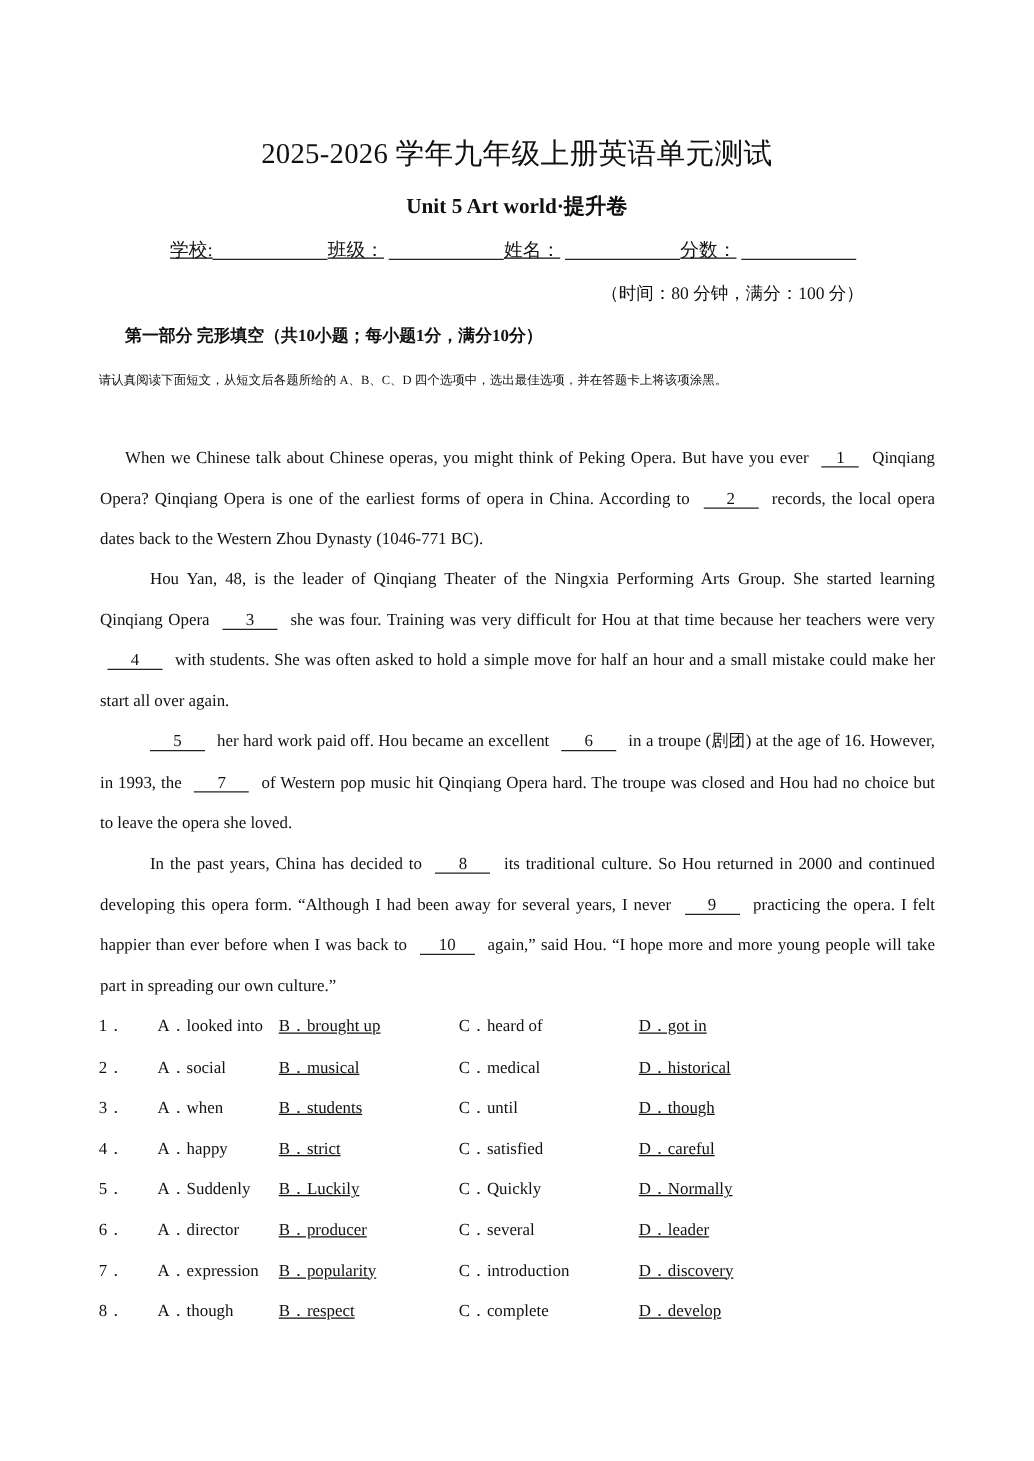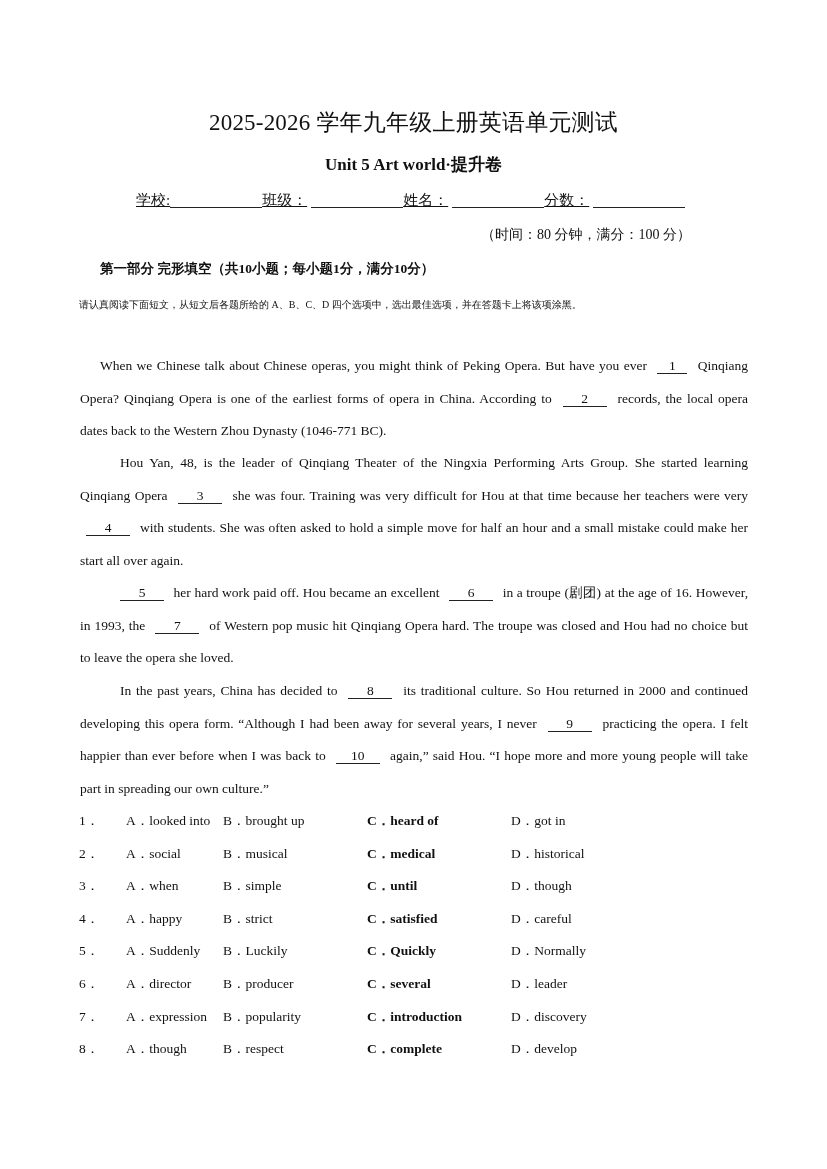--- a/index.html
+++ b/index.html
@@ -13,23 +13,23 @@
     .instruction { position: absolute; top: 289px; left: 79px; width: 672px; font-size: 10px; line-height: 32px; }
     .para { position: absolute; left: 80px; width: 668px; font-size: 13.5px; line-height: 32.6px; text-align: justify; }
     .para .indent1 { display: inline-block; width: 20px; }
     .para .indent2 { display: inline-block; width: 40px; }
     .gap { display: inline-block; border-bottom: 1px solid #222; text-align: center; line-height: 15px; min-width: 44px; margin: 0 6px; }
     .options { position: absolute; top: 812px; left: 79px; font-size: 13.5px; }
     .opt-row { height: 32.6px; position: relative; white-space: nowrap; }
     .opt-row span { position: absolute; top: 0; }
     .c-num { left: 0; }
     .c-a { left: 47px; font-family: Liberation Serif, serif; }
-    .c-b { left: 144px; }
-    .c-c { left: 288px; font-weight: bold; }
-    .c-d { left: 432px; }
+    .c-b { left: 144px; text-decoration: underline; }
+    .c-c { left: 288px; }
+    .c-d { left: 432px; text-decoration: underline; }
   </style>
 </head>
 <body>
 
 <div class="title">2025-2026 学年九年级上册英语单元测试</div>
 <div class="subtitle">Unit 5 Art world·提升卷</div>
 
 <div class="info-row">
   <span>学校:</span><span class="blank" style="width:92px"></span><span>班级：</span><span class="blank" style="width:92px;margin-left:4px"></span><span>姓名：</span><span class="blank" style="width:92px;margin-left:4px"></span><span>分数：</span><span class="blank" style="width:92px;margin-left:4px"></span>
 </div>
@@ -58,21 +58,21 @@
   <div class="opt-row">
     <span class="c-num">2．</span>
     <span class="c-a">A．social</span>
     <span class="c-b">B．musical</span>
     <span class="c-c">C．medical</span>
     <span class="c-d">D．historical</span>
   </div>
   <div class="opt-row">
     <span class="c-num">3．</span>
     <span class="c-a">A．when</span>
-    <span class="c-b">B．simple</span>
+    <span class="c-b">B．students</span>
     <span class="c-c">C．until</span>
     <span class="c-d">D．though</span>
   </div>
   <div class="opt-row">
     <span class="c-num">4．</span>
     <span class="c-a">A．happy</span>
     <span class="c-b">B．strict</span>
     <span class="c-c">C．satisfied</span>
     <span class="c-d">D．careful</span>
   </div>

